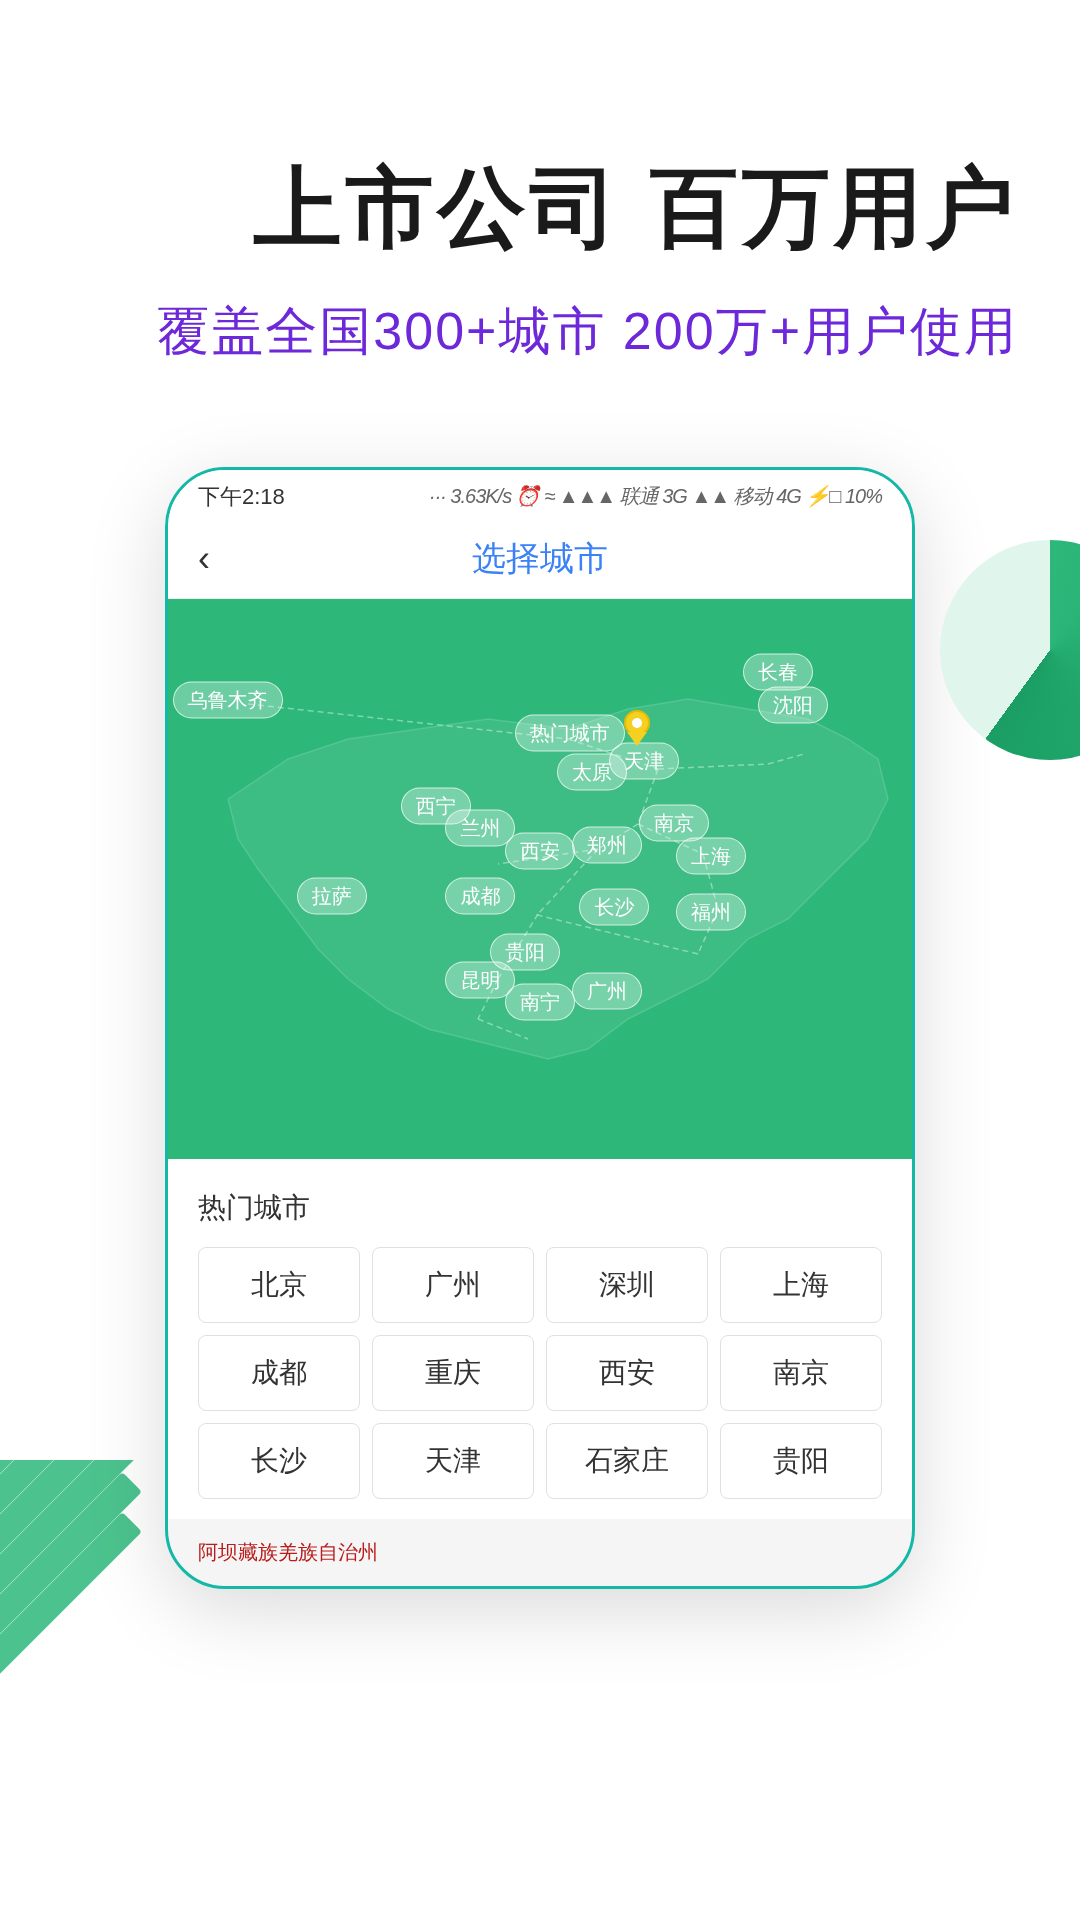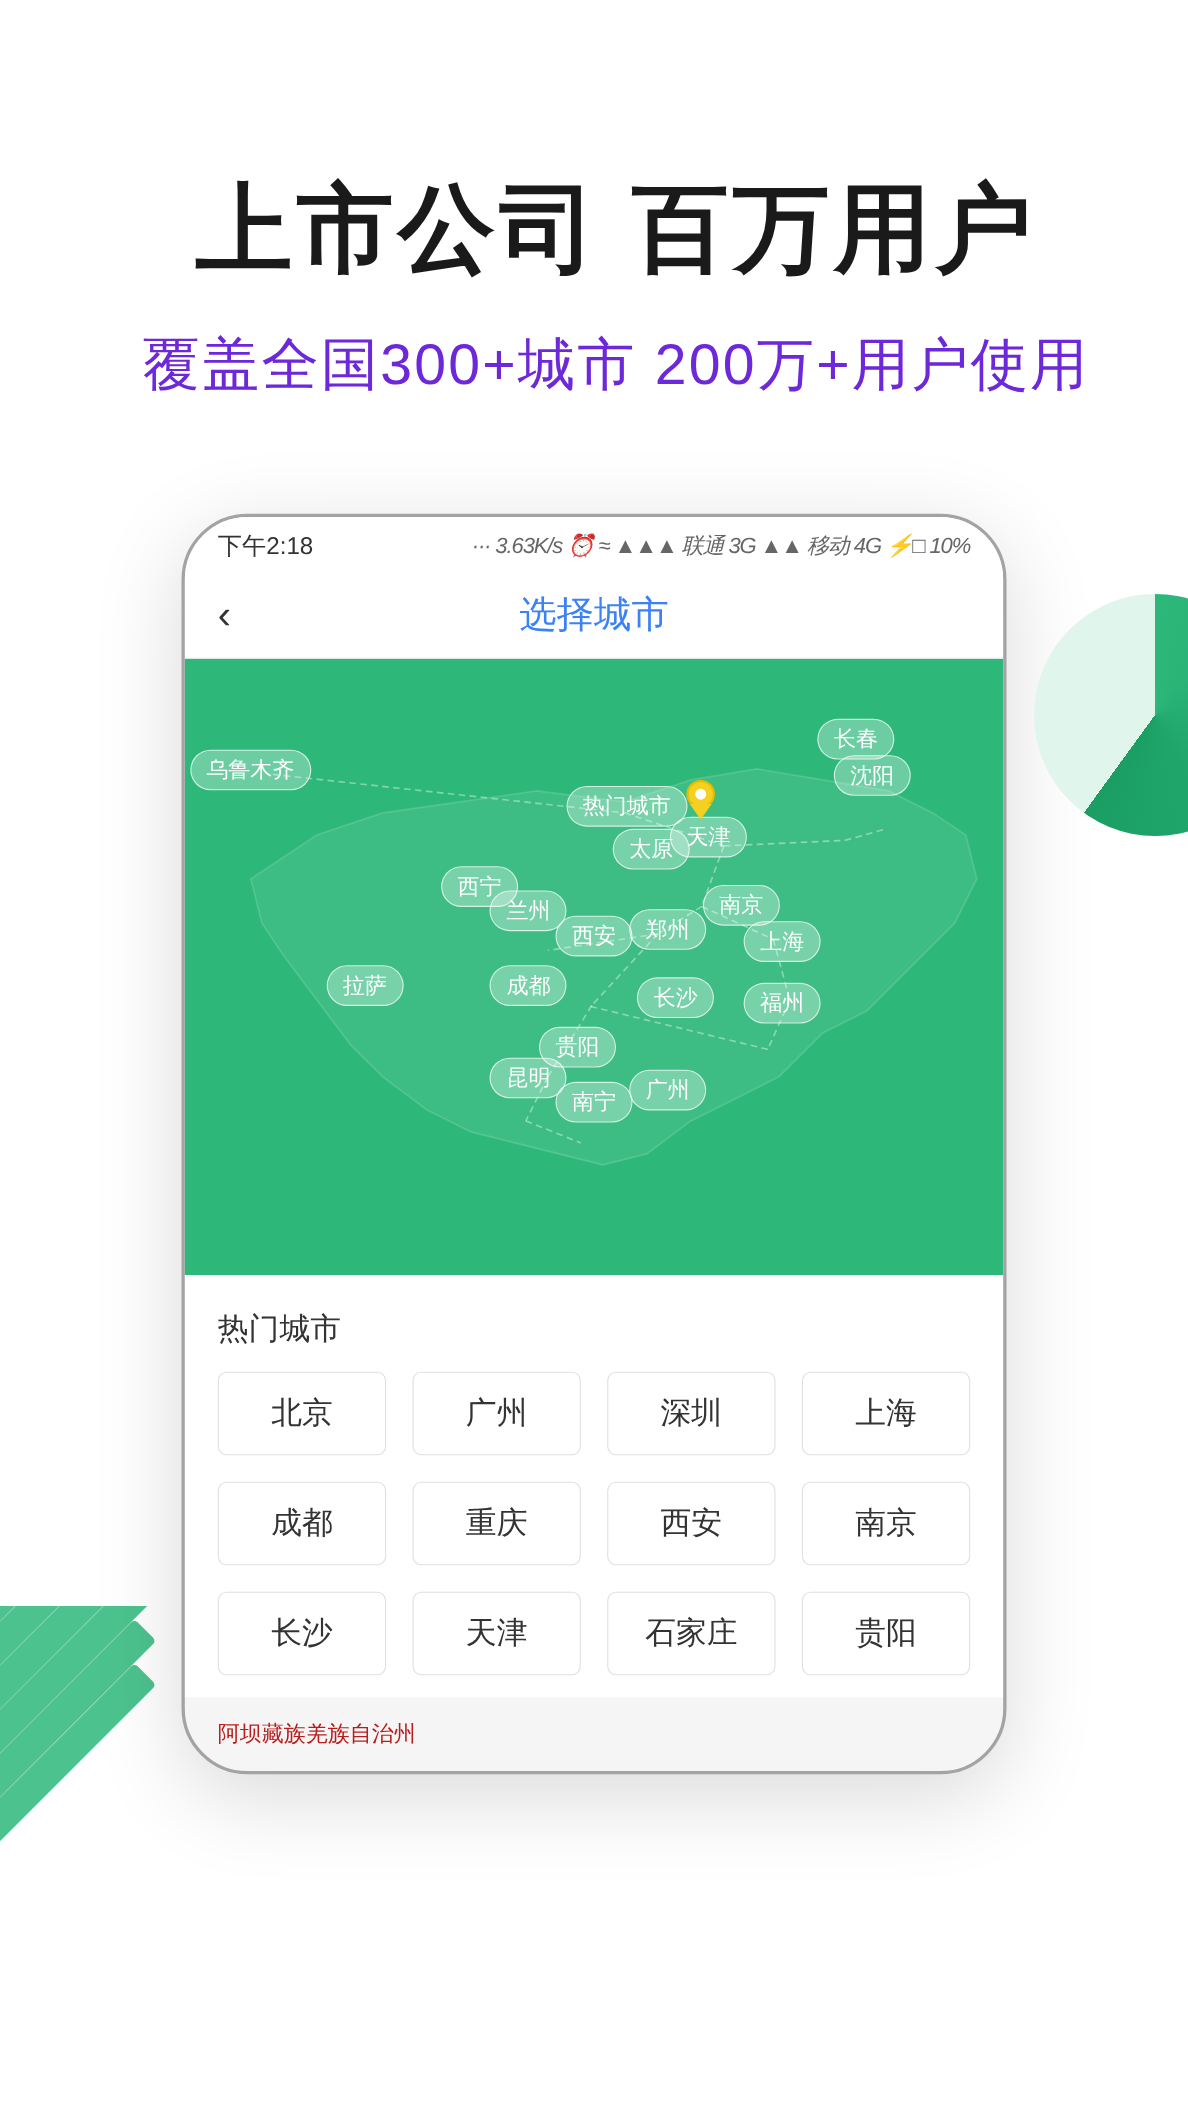--- a/index.html
+++ b/index.html
@@ -15,22 +15,22 @@
 
     .page-wrapper {
       width: 1080px;
       height: 1920px;
       position: relative;
       background: #fff;
     }
 
     
     .top-section {
-      padding: 160px 40px 60px 80px;
-      text-align: center;
+      padding: 160px 62px 60px 80px;
+      text-align: right;
     }
 
     .main-title {
       font-size: 88px;
       font-weight: 900;
       color: #1a1a1a;
       letter-spacing: 4px;
       line-height: 1.1;
       margin-bottom: 40px;
     }
@@ -49,21 +49,21 @@
       justify-content: center;
       margin-top: 40px;
     }
 
     .phone-mockup {
       width: 750px;
       background: #f5f5f5;
       border-radius: 60px;
       box-shadow: 0 20px 80px rgba(0,0,0,0.15);
       overflow: hidden;
-      border: 3px solid #a3a3a3;
+      border: 3px solid #14b8a6;
       position: relative;
       z-index: 2;
     }
 
     
     .status-bar {
       background: #fff;
       padding: 12px 30px 8px 30px;
       display: flex;
       align-items: center;
@@ -138,21 +138,21 @@
     .section-title {
       font-size: 28px;
       color: #333;
       font-weight: 400;
       margin-bottom: 20px;
     }
 
     .cities-grid {
       display: grid;
       grid-template-columns: repeat(4, 1fr);
-      gap: 24px;
+      gap: 12px;
     }
 
     .city-btn {
       border: 1.5px solid #e0e0e0;
       border-radius: 8px;
       padding: 18px 10px;
       text-align: center;
       font-size: 28px;
       color: #333;
       background: #fff;

